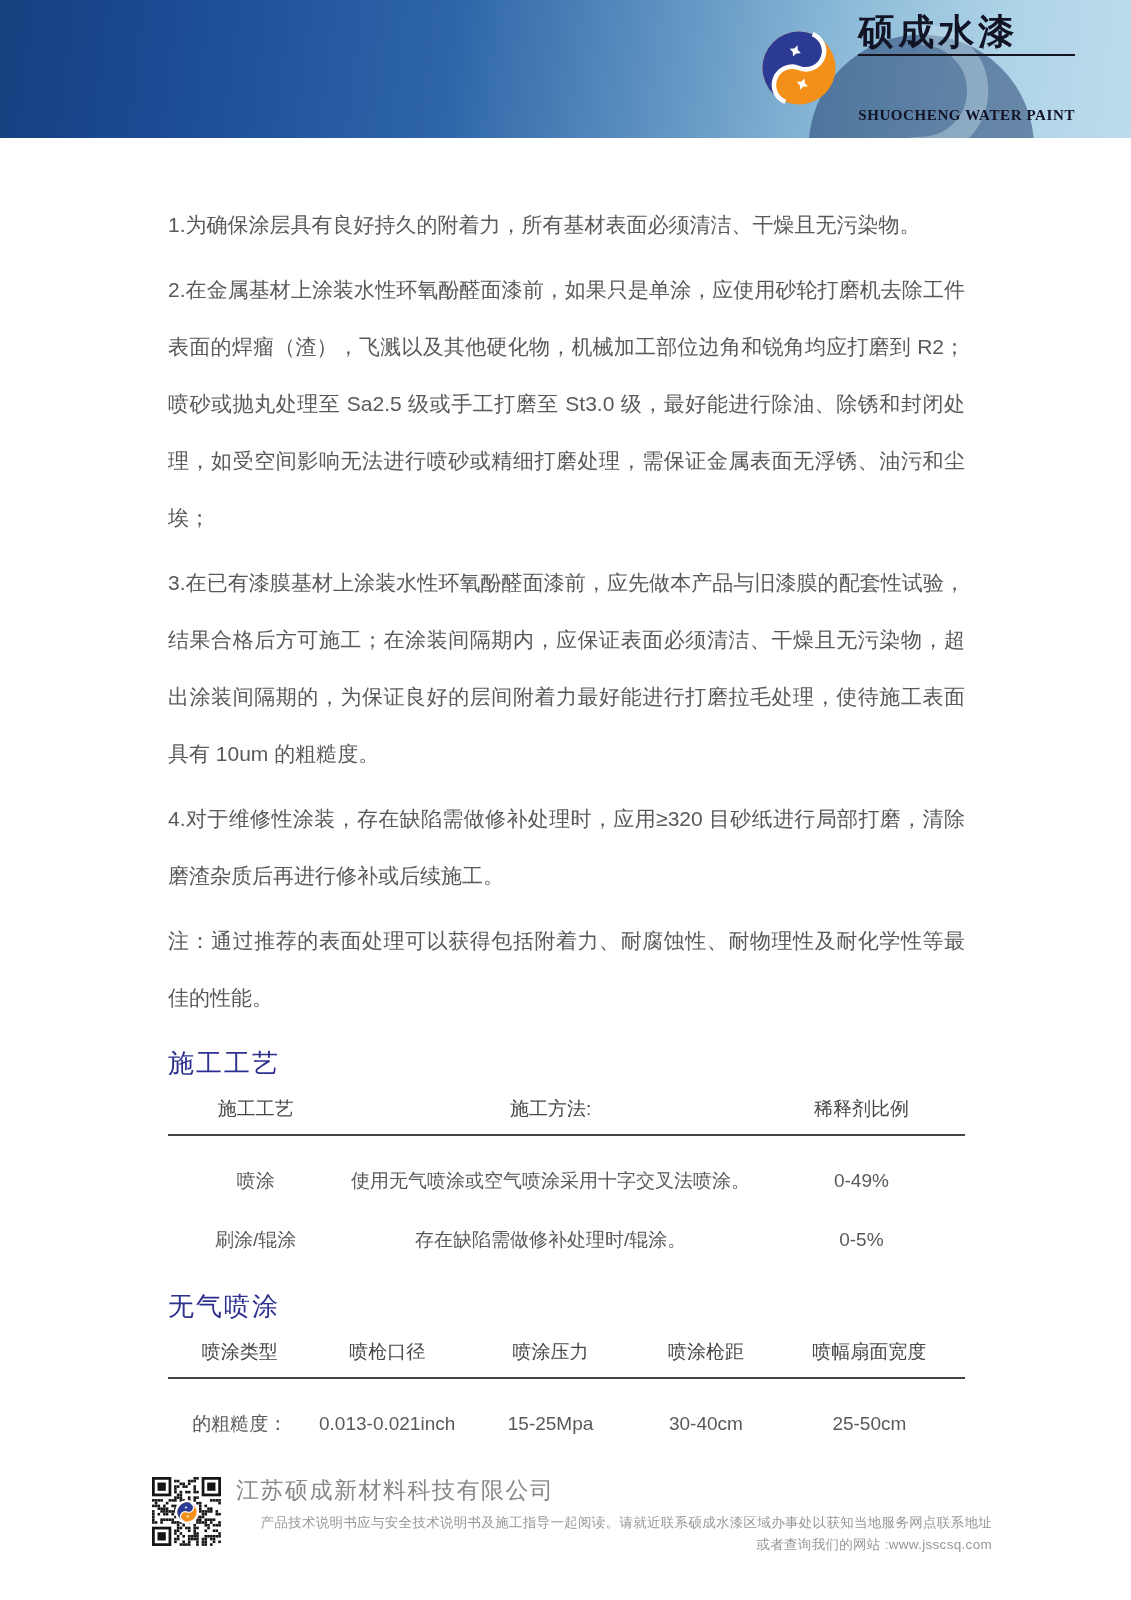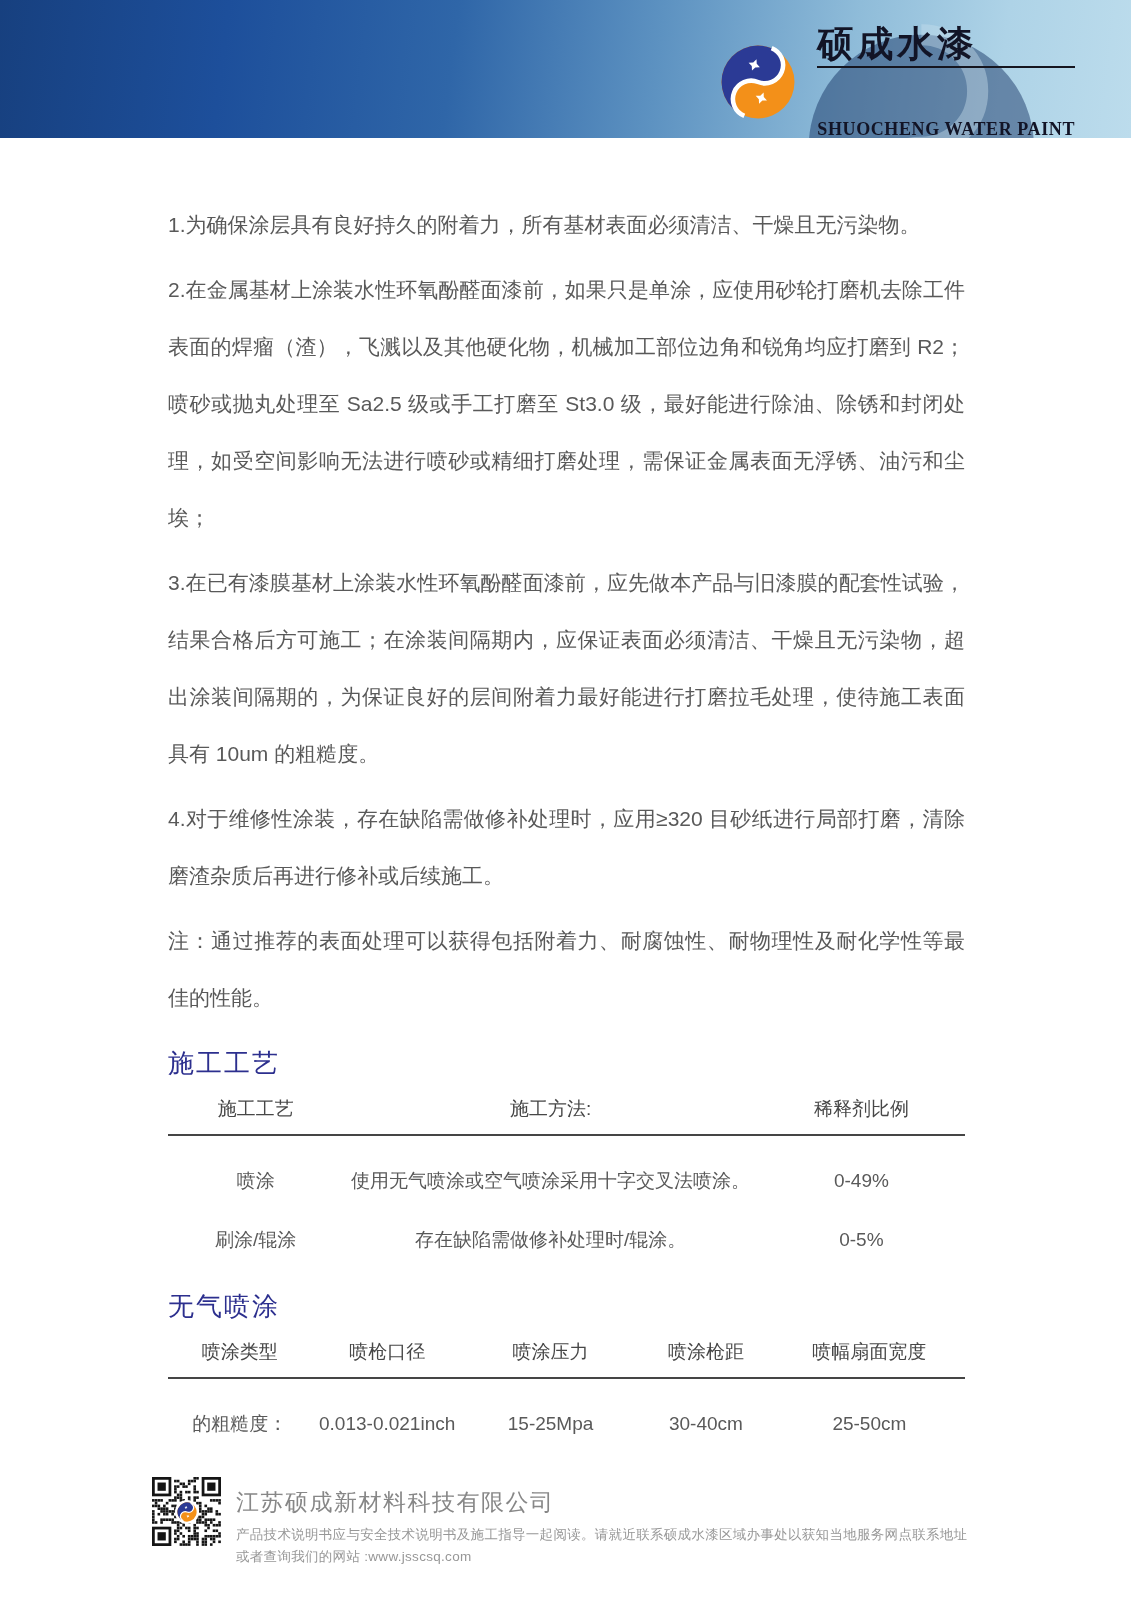--- a/index.html
+++ b/index.html
@@ -17,34 +17,34 @@
     overflow:hidden;
     margin:0 auto;
   }
   
   .banner{
     position:relative;height:138px;overflow:hidden;
     background:linear-gradient(97deg,#17407f 0%,#1d4f9b 20%,#2f66a8 40%,#5d92c1 58%,#8fbcd9 75%,#aed3e7 88%,#bcdcec 100%);
   }
   .banner-pattern{position:absolute;left:0;top:0;}
   .logo{
-    position:absolute;top:24px;right:56px;
+    position:absolute;top:12px;right:56px;
     display:flex;align-items:center;gap:21px;
   }
   .logo-icon{width:76px;height:76px;flex:0 0 auto;}
   .logo-text{display:flex;flex-direction:column;}
   .logo-cn{
     font-family:"Liberation Serif","DejaVu Serif",serif;
     font-size:36px;font-weight:bold;color:#121426;
     letter-spacing:4px;line-height:1.12;white-space:nowrap;
   }
   .logo-divider{height:0;border-top:2px solid #15151f;margin:2px 0 3px;}
   .logo-en{
     font-family:"Liberation Serif","DejaVu Serif",serif;
-    font-size:18px;font-weight:bold;color:#121426;
+    font-size:15px;font-weight:bold;color:#121426;
     letter-spacing:0.6px;white-space:nowrap;margin-top:48px;
   }
   
   .content{padding:58px 166px 0 168px;}
   .content p.body{
     font-size:21px;color:var(--body-text);
     line-height:57px;text-align:justify;
     margin:0 0 8px 0;
   }
   .section-title{
@@ -72,25 +72,26 @@
   .qr-center-logo{
     position:absolute;left:50%;top:50%;width:24px;height:24px;
     transform:translate(-50%,-50%);
     background:#ffffff;border-radius:50%;
     display:flex;align-items:center;justify-content:center;
   }
   .qr-center-logo svg{width:20px;height:20px;}
   .footer-text{flex:1;}
   .company{
     font-size:23px;color:#878787;letter-spacing:1.5px;
-    margin:12px 0 9px 0;line-height:26px;
+    margin:0 0 9px 0;line-height:26px;
   }
   .note{
     font-size:13.5px;color:#979797;line-height:21.5px;margin:0;
     letter-spacing:0.3px;
+    text-align:right;
   }
   .defs-holder{position:absolute;width:0;height:0;overflow:hidden;}
 </style>
 </head>
 <body>
 
 <svg class="defs-holder" aria-hidden="true">
   <defs>
     <symbol id="swirl-duo" viewBox="0 0 100 100" overflow="visible">
       <g transform="rotate(22 50 50)">

